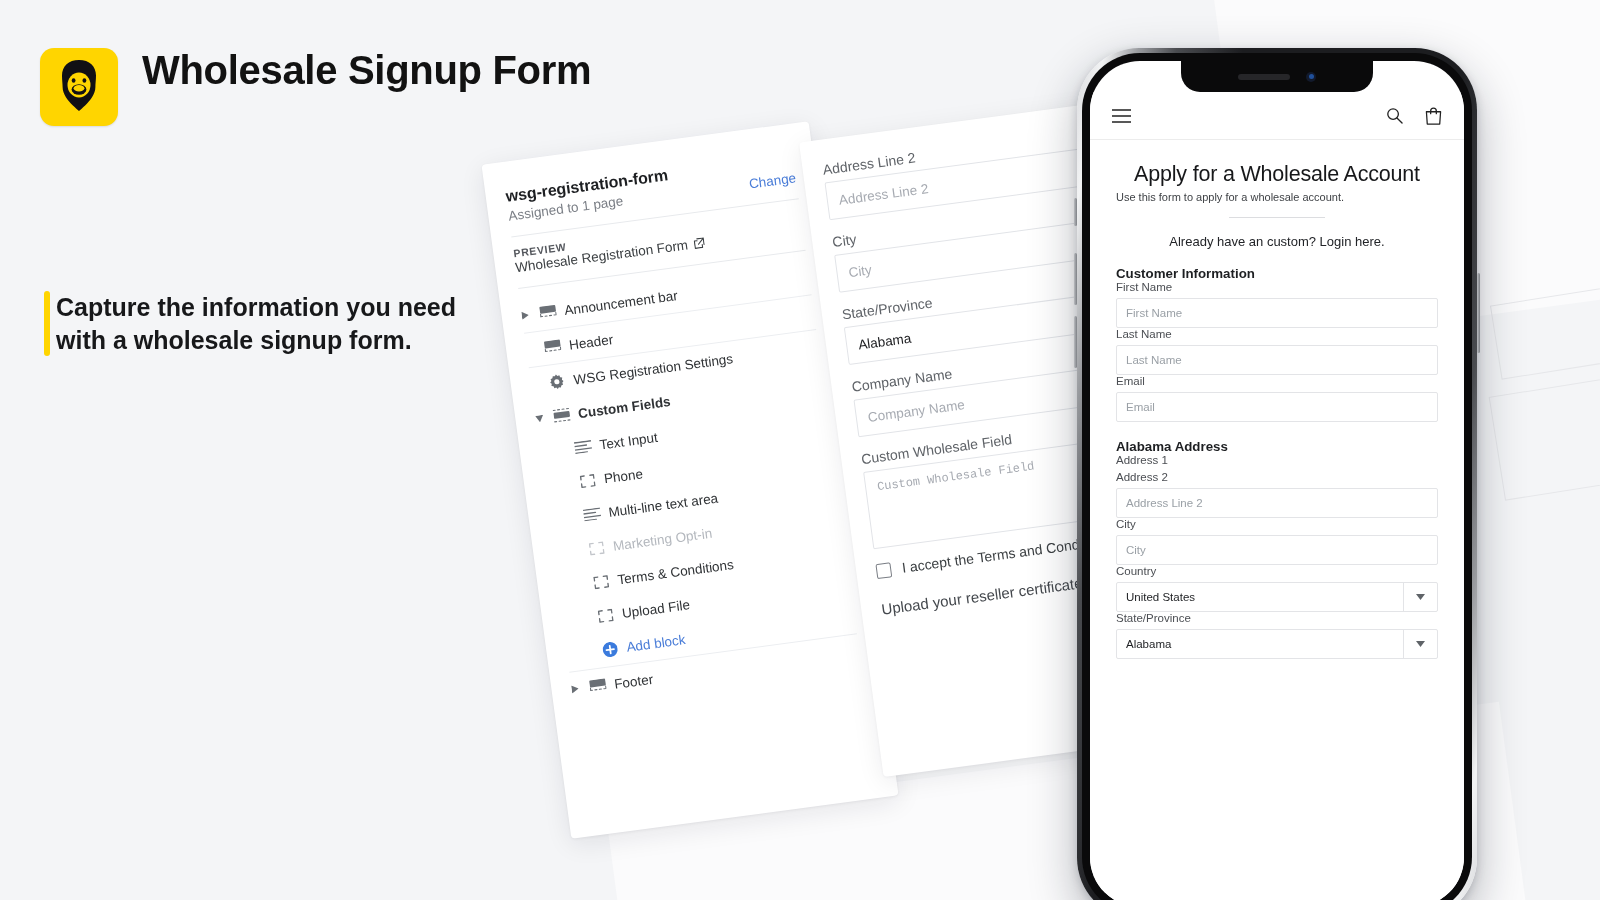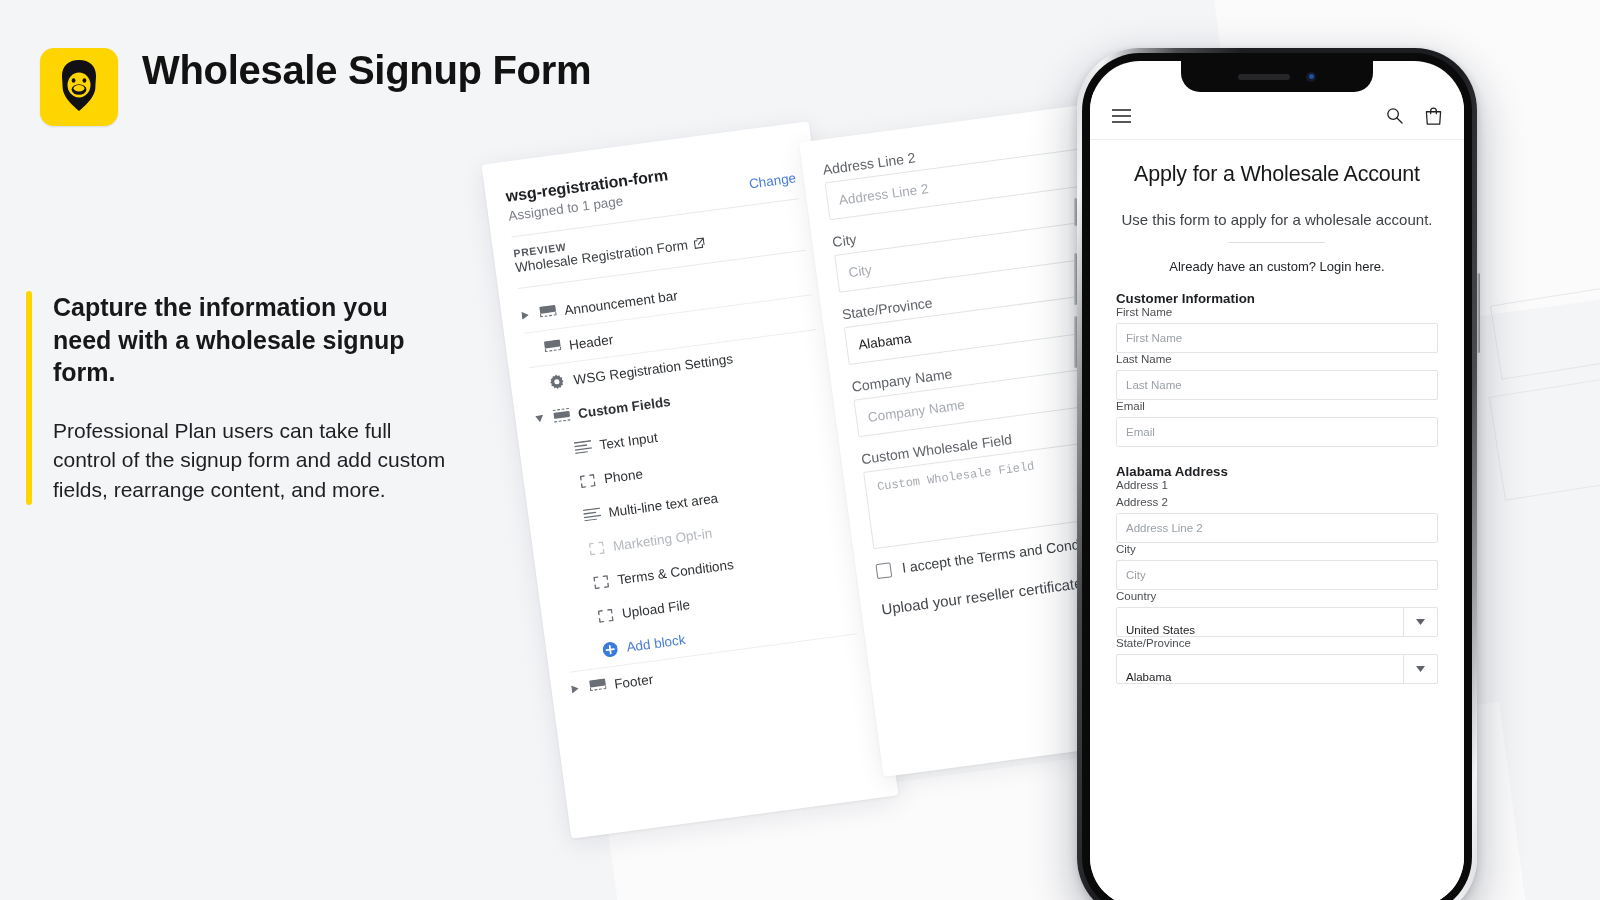--- a/index.html
+++ b/index.html
@@ -19,21 +19,21 @@
   .header { position:absolute; left:40px; top:48px; display:flex; align-items:flex-start; gap:24px; }
   .logo {
     width:78px; height:78px; border-radius:14px; background:#ffd500;
     position:relative; overflow:hidden; flex:none;
     box-shadow: 0 1px 2px rgba(0,0,0,.10);
   }
   .logo svg { position:absolute; left:0; top:0; }
   .app-title { font-size:40px; font-weight:700; color:#121212; letter-spacing:-0.3px; }
 
   
-  .copy { position:absolute; left:26px; top:291px; width:420px; padding-left:27px; }
+  .copy { position:absolute; left:44px; top:291px; width:420px; padding-left:12px; }
   .copy::before {
     content:""; position:absolute; left:0; top:0; bottom:0; width:6px;
     background:#ffd500; border-radius:3px;
   }
   .copy h2 { font-size:25px; line-height:1.30; font-weight:700; color:#17181a; }
   .copy p  { font-size:21px; line-height:1.42; font-weight:400; color:#1e1f22; margin-top:27px; }
 
   
   .panel-left {
     position:absolute; left:525px; top:140px; width:330px; height:680px;
@@ -116,32 +116,32 @@
   .btn-left  { left:-3px; width:3px; }
   .btn-right { right:-3px; width:3px; }
 
   .topbar {
     position:absolute; top:31px; left:0; right:0; height:48px;
     display:flex; align-items:center; justify-content:space-between;
     padding:0 22px; border-bottom:1px solid #ececec; background:#fff; z-index:4;
   }
   .sheet { position:absolute; top:79px; left:0; right:0; bottom:0; padding:22px 26px 0; overflow:hidden; background:#fff; }
   .store-title { font-size:21.5px; text-align:center; color:#17181a; font-weight:400; letter-spacing:-.2px; }
-  .store-sub { font-size:15px; text-align:center; color:#3f4246; margin-top:24px; }
+  .store-sub { font-size:11px; text-align:left; color:#3f4246; margin-top:4px; }
   .store-div { width:96px; height:1px; background:#dcdde0; margin:14px auto 0; }
   .store-login { font-size:13px; text-align:center; color:#222428; margin-top:16px; }
   .sec-title { font-size:13.3px; font-weight:700; color:#1d1f22; margin-top:17px; }
   .pf { }
   .pf .lab { font-size:11.5px; color:#4b4e53; margin-bottom:5px; }
   .pf .inp {
     height:30px; border:1px solid #e3e4e7; border-radius:2px;
     display:flex; align-items:center; padding:0 9px;
     font-size:11.5px; color:#9aa0a6;
   }
-  .pf .inp.sel { color:#1d1f22; justify-content:space-between; padding-right:0;align-items:flex-end; }
+  .pf .inp.sel { color:#1d1f22; justify-content:space-between; padding-right:0; }
   .sel-arrow { width:34px; height:100%; display:flex; align-items:center; justify-content:center; border-left:1px solid #e3e4e7; }
 
   svg { display:block; }
 </style>
 </head>
 <body>
 
 <div id="stage">
 
   <div class="bg-card" style="left:1230px; top:-110px; width:560px; height:420px; transform:rotate(-7.6deg);"></div>
@@ -160,21 +160,20 @@
         <ellipse cx="39" cy="41.5" rx="7.4" ry="5.2" fill="#111014"></ellipse>
         <ellipse cx="39" cy="40.2" rx="5.4" ry="3.2" fill="#ffd500"></ellipse>
         <path d="M29 46c3 5 6.6 7.6 10 7.6S46 51 49 46c-2 6-5 9.5-10 9.5S31 52 29 46z" fill="#111014"></path>
       </svg>
     </div>
     <div class="app-title">Wholesale Signup Form</div>
   </div>
 
   <div class="copy">
     <h2>Capture the information you need with a wholesale signup form.</h2>
-    <p>Professional Plan users can take full control of the signup form and add custom fields, rearrange content, and more.</p>
   </div>
 
   <div class="panel-left">
     <div class="form-name">wsg-registration-form</div>
     <div class="assigned-row">
       <span class="assigned">Assigned to 1 page</span>
       <span class="change">Change</span>
     </div>
     <div class="rule"></div>
     <div class="preview-label">PREVIEW</div>

